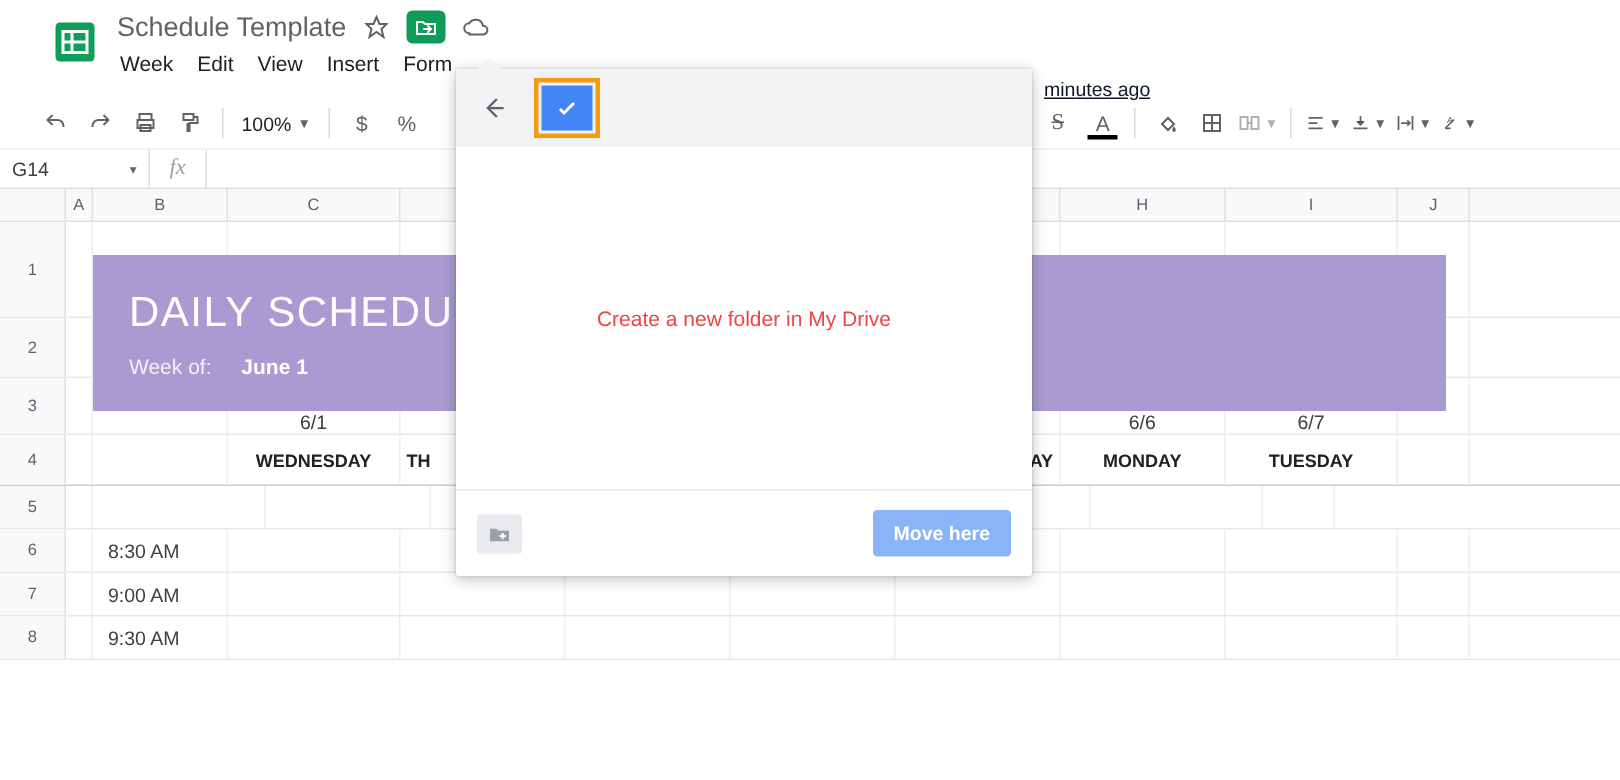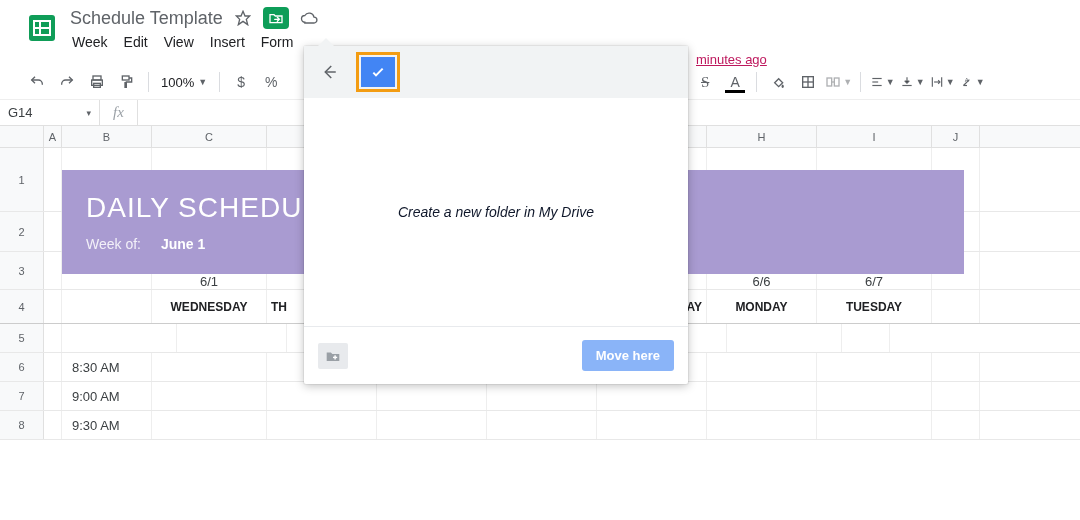--- a/index.html
+++ b/index.html
@@ -1,29 +1,29 @@
 <!DOCTYPE html>
 <html><head>
 <meta charset="utf-8">
 <style>
   * { box-sizing: border-box; margin: 0; padding: 0; }
   body { font-family: Arial, "Helvetica Neue", sans-serif; font-size: 13px; color: #202124; background: #fff; width: 1080px; height: 520px; overflow: hidden; position: relative; }
 
   
-  .header { display: flex; align-items: flex-start; padding: 6px 10px 0 22px; height: 62px; }
+  .header { display: flex; align-items: flex-start; padding: 6px 10px 0 10px; height: 62px; margin-left: 20px; }
   .logo { width: 40px; height: 40px; display: flex; align-items: center; justify-content: center; margin-right: 8px; margin-top: 2px; }
   .logo svg { width: 32px; height: 32px; }
   .title-block { display: flex; flex-direction: column; }
   .title-row { display: flex; align-items: center; gap: 10px; height: 24px; }
   .doc-title { font-size: 18px; color: #5f6368; }
   .title-icon { width: 20px; height: 20px; display: flex; align-items: center; justify-content: center; color: #5f6368; }
   .move-btn-active { background: #0d9d58; border-radius: 4px; width: 26px; height: 22px; display: flex; align-items: center; justify-content: center; }
   .menus { display: flex; gap: 16px; font-size: 14px; color: #202124; margin-top: 4px; padding-left: 2px; }
   .menus span { cursor: pointer; }
-  .last-edit { position: absolute; left: 696px; top: 52px; font-size: 13px; color: #be185d; text-decoration: underline; }
+  .last-edit { position: absolute; left: 696px; top: 52px; font-size: 13px; color: #0f172a; text-decoration: underline; }
 
   
   .toolbar { height: 36px; border-top: 1px solid transparent; border-bottom: 1px solid #eee; display: flex; align-items: center; padding: 0 24px; gap: 4px; margin-top: 2px; }
   .tb-btn { min-width: 26px; height: 26px; display: flex; align-items: center; justify-content: center; color: #5f6368; border-radius: 2px; cursor: pointer; }
   .tb-sep { width: 1px; height: 20px; background: #dadce0; margin: 0 4px; }
   .zoom-sel { font-size: 13px; color: #202124; padding: 0 4px; display: flex; align-items: center; gap: 4px; }
   .caret-down { font-size: 9px; color: #5f6368; }
   .underline-a { position: relative; }
   .underline-a::after { content: ""; position: absolute; left: 3px; right: 3px; bottom: 2px; height: 3px; background: #000; }
 
@@ -75,21 +75,21 @@
   
   .popover { position: absolute; left: 304px; top: 46px; width: 384px; height: 338px; background: #fff; border-radius: 2px; box-shadow: 0 2px 10px rgba(0,0,0,0.25), 0 0 0 1px rgba(0,0,0,0.05); display: flex; flex-direction: column; z-index: 50; }
   .popover::before { content: ""; position: absolute; top: -8px; left: 14px; width: 0; height: 0; border-left: 8px solid transparent; border-right: 8px solid transparent; border-bottom: 8px solid #f1f3f4; }
   .pv-head { height: 52px; background: #f1f3f4; display: flex; align-items: center; padding: 0 10px; gap: 8px; }
   .pv-back { width: 30px; height: 30px; display: flex; align-items: center; justify-content: center; color: #5f6368; cursor: pointer; }
   .pv-input-wrap { flex: 1; display: flex; align-items: center; background: #fff; border: 1px solid #c8d1dc; height: 34px; padding: 0 8px; }
   .pv-input { border: none; outline: none; flex: 1; font-size: 14px; }
   .pv-input-icon { width: 18px; height: 18px; background: #4a90e2; border-radius: 4px; display: flex; align-items: center; justify-content: center; color: #fff; font-size: 12px; }
   .pv-confirm-wrap { border: 3px solid #f39c12; padding: 2px; margin-left: 4px; }
   .pv-confirm { width: 34px; height: 30px; background: #4285f4; display: flex; align-items: center; justify-content: center; color: #fff; cursor: pointer; }
-  .pv-body { flex: 1; display: flex; align-items: center; justify-content: center; color: #0f172a; font-size: 14px; font-style: italic; }
+  .pv-body { flex: 1; display: flex; align-items: center; justify-content: center; color: #ef4444; font-size: 14px; }
   .pv-foot { height: 58px; border-top: 1px solid #e8eaed; display: flex; align-items: center; justify-content: space-between; padding: 0 14px; }
   .pv-newfolder { width: 30px; height: 26px; background: #e8eaed; border-radius: 2px; display: flex; align-items: center; justify-content: center; color: #9aa0a6; cursor: pointer; }
   .pv-move { background: #8ab4f8; color: #fff; font-size: 13px; font-weight: 700; padding: 8px 14px; border-radius: 3px; cursor: pointer; }
 
   .strike { text-decoration: line-through; }
   .paint-fill { position: relative; }
   .paint-fill svg { width: 16px; height: 16px; }
 </style>
 </head>
 <body>

